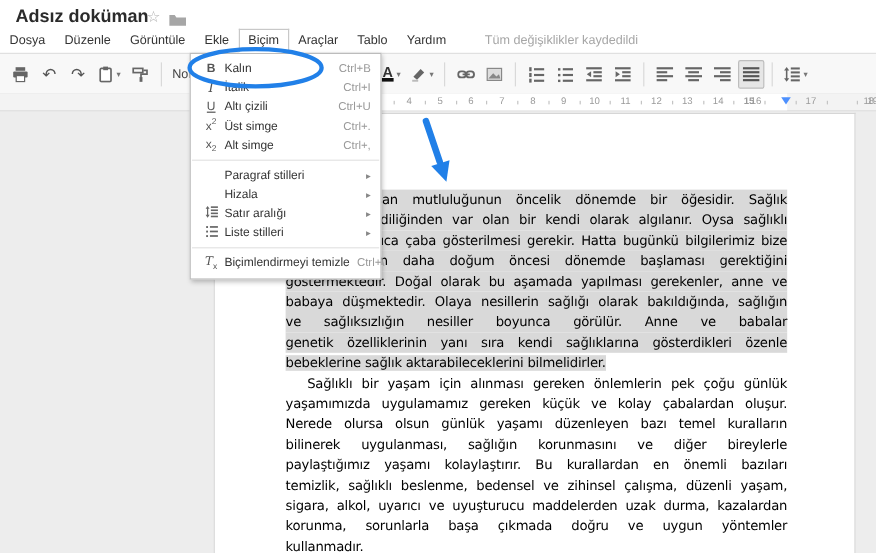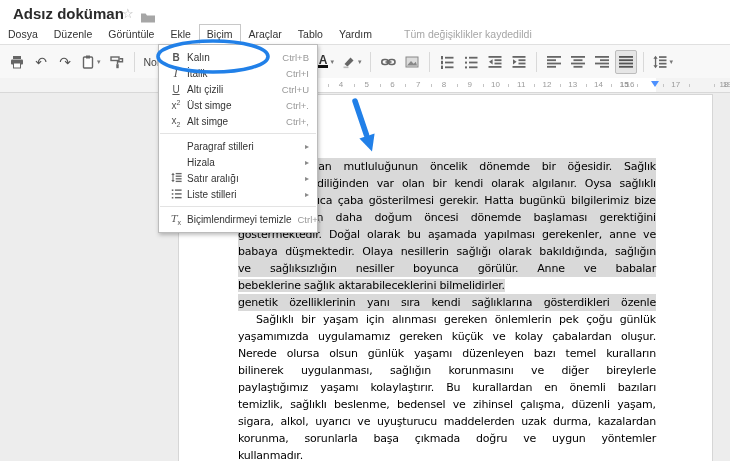--- a/index.html
+++ b/index.html
@@ -349,31 +349,31 @@
           <div class="dline sel">
             <span>ve</span>
             <span>sağlıksızlığın</span>
             <span>nesiller</span>
             <span>boyunca</span>
             <span>görülür.</span>
             <span>Anne</span>
             <span>ve</span>
             <span>babalar</span>
           </div>
-          <div class="dline lastline sel"><span class="seltxt">bebeklerine sağlık aktarabileceklerini bilmelidirler.</span></div>
           <div class="dline sel">
             <span>genetik</span>
             <span>özelliklerinin</span>
             <span>yanı</span>
             <span>sıra</span>
             <span>kendi</span>
             <span>sağlıklarına</span>
             <span>gösterdikleri</span>
             <span>özenle</span>
           </div>
+          <div class="dline lastline sel"><span class="seltxt">bebeklerine sağlık aktarabileceklerini bilmelidirler.</span></div>
           <div class="dline indent">
             <span>Sağlıklı</span>
             <span>bir</span>
             <span>yaşam</span>
             <span>için</span>
             <span>alınması</span>
             <span>gereken</span>
             <span>önlemlerin</span>
             <span>pek</span>
             <span>çoğu</span>

